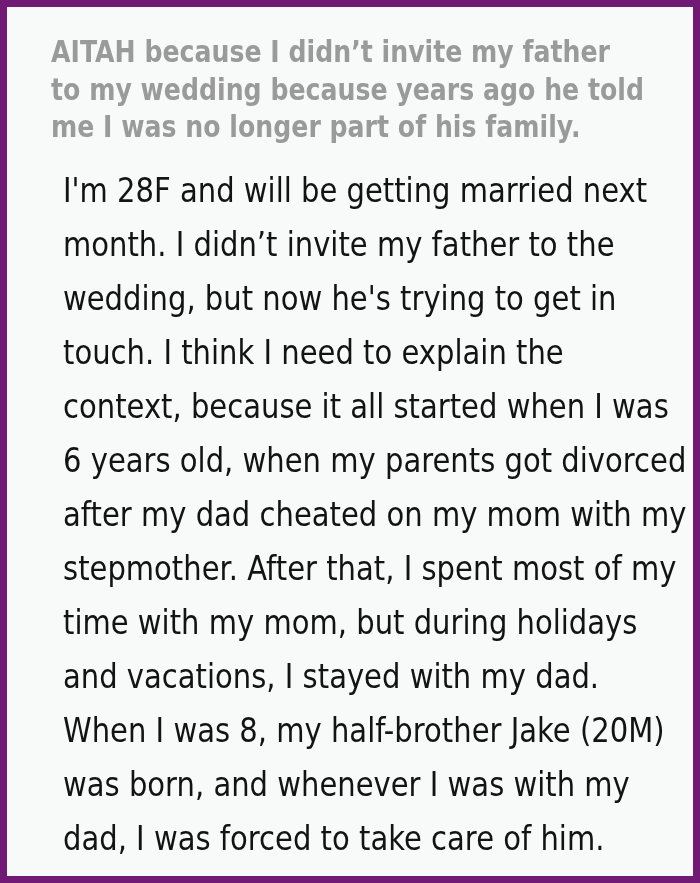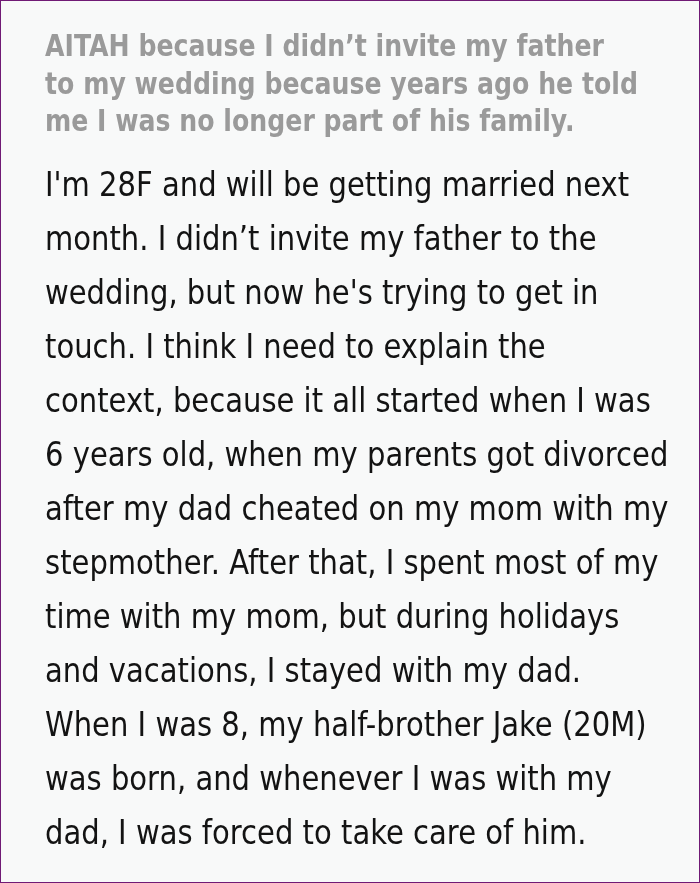--- a/index.html
+++ b/index.html
@@ -7,40 +7,40 @@
     padding: 0;
     background: #ffffff;
     font-family: "DejaVu Sans", sans-serif;
   }
   .post-card {
     position: relative;
     width: 700px;
     height: 883px;
     box-sizing: border-box;
     background: #f8f9f9;
-    border: 1px solid #701a75;
+    border: 7px solid #701a75;
     overflow: hidden;
   }
   .post-title {
     margin: 0;
     padding: 26px 0 0 44px;
   }
   .title-line {
     display: block;
     white-space: nowrap;
     font-family: "DejaVu Sans", sans-serif;
     font-weight: bold;
     font-size: 30px;
     line-height: 37.5px;
     color: #9a9a9a;
     transform: scaleX(0.84);
     transform-origin: 0 50%;
   }
   .post-body {
-    margin: 18px 0 0 0;
+    margin: 18px 0 0 12px;
     padding: 0 0 0 44px;
   }
   .body-line {
     display: block;
     white-space: nowrap;
     font-family: "DejaVu Sans", sans-serif;
     font-weight: normal;
     font-size: 33px;
     line-height: 54px;
     color: #131313;

